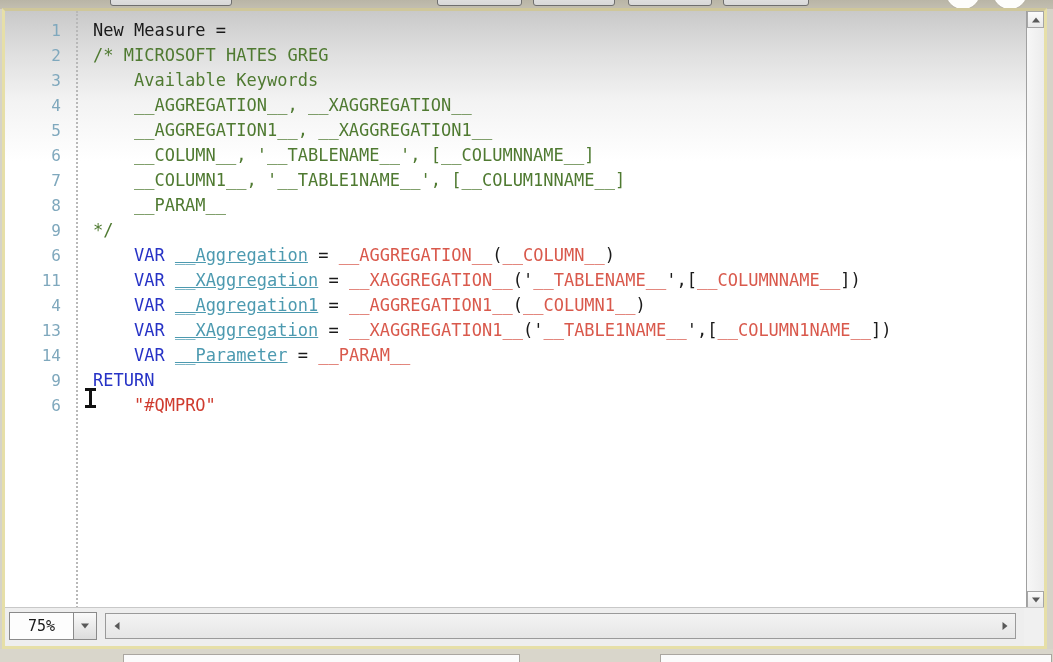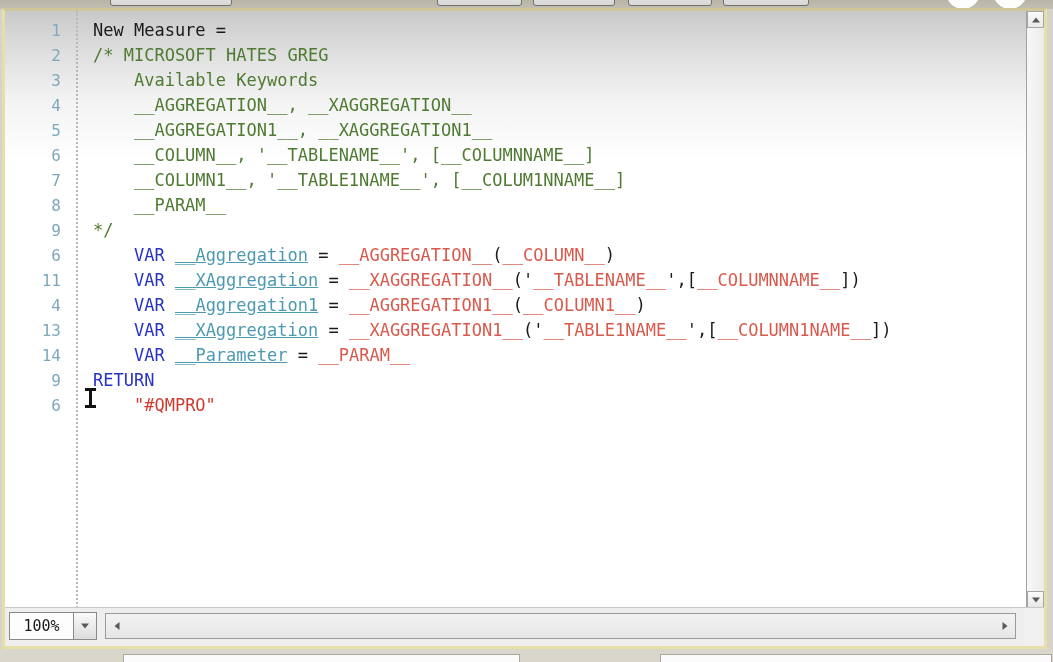--- a/index.html
+++ b/index.html
@@ -319,21 +319,21 @@
           <span class="arrow arrow-up"></span>
         </div>
         <div class="vtrack"></div>
         <div class="sb-btn sb-down">
           <span class="arrow arrow-down"></span>
         </div>
       </div>
 
       <div class="bottom-row">
         <div class="zoom-box">
-          <div class="zoom-value">100%</div>
+          <div class="zoom-value">75%</div>
           <div class="zoom-drop">
             <span class="arrow arrow-down"></span>
           </div>
         </div>
 
         <div class="hscroll">
           <div class="hs-btn hs-left">
             <span class="arrow arrow-left"></span>
           </div>
           <div class="hs-btn hs-right">

